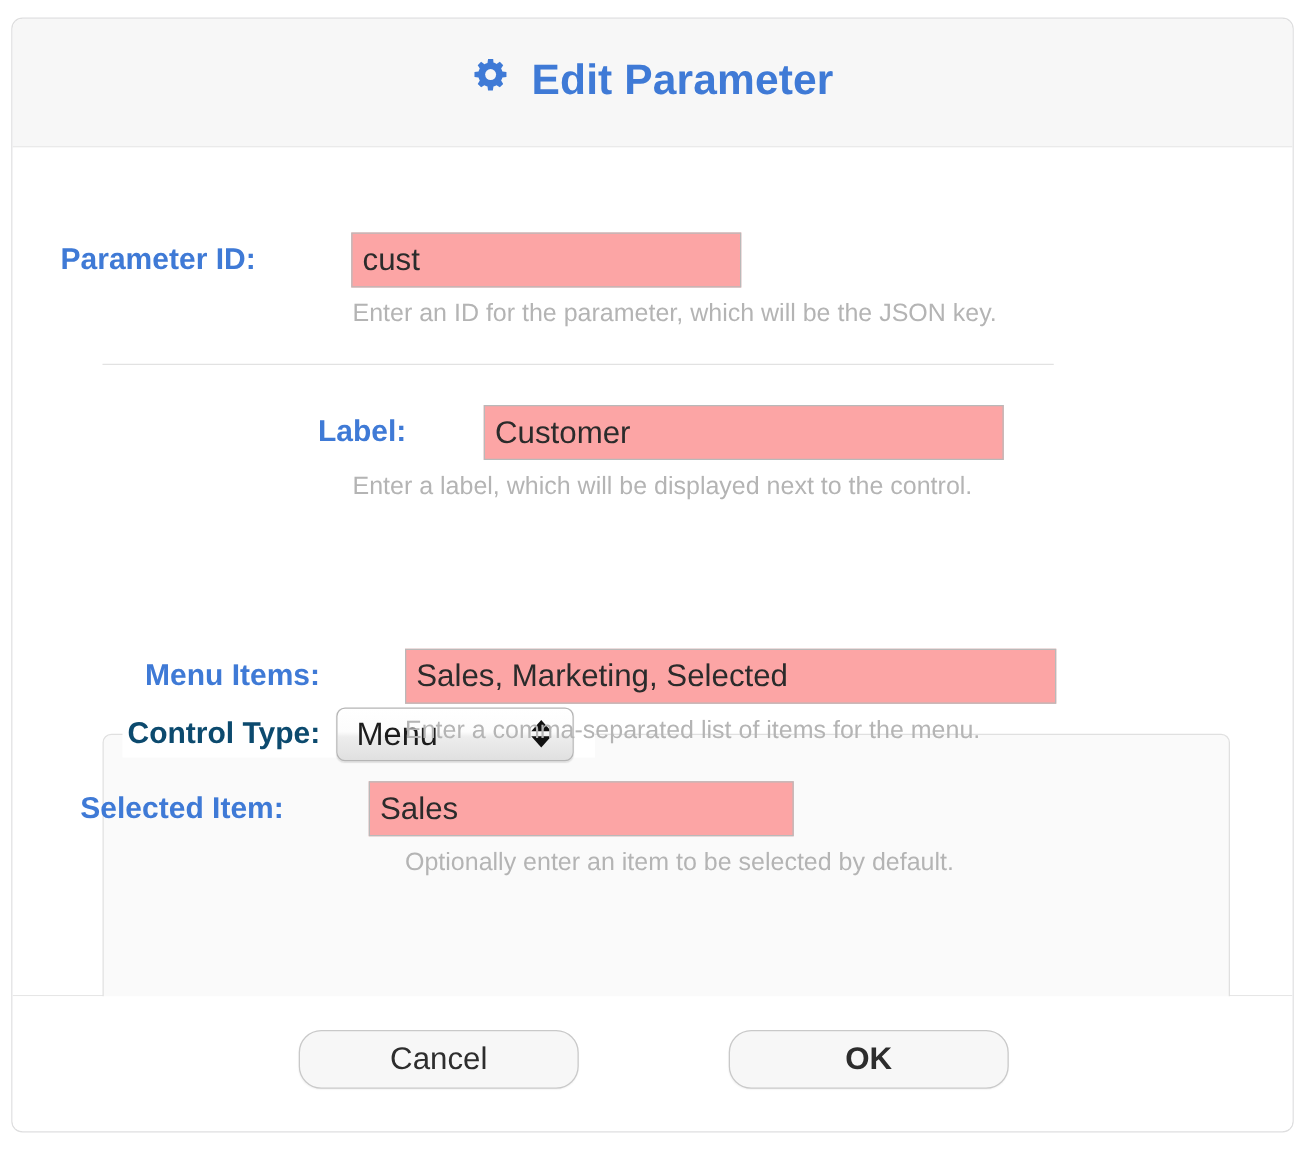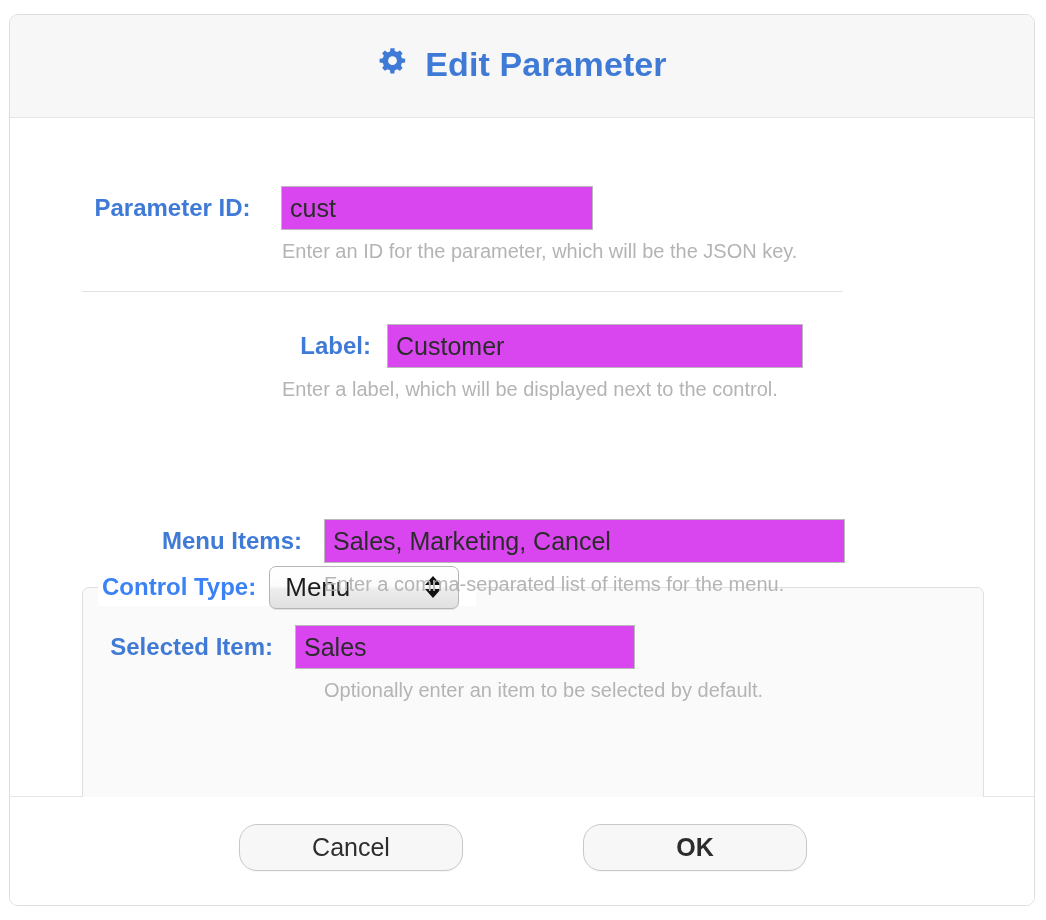--- a/index.html
+++ b/index.html
@@ -70,31 +70,32 @@
     font-weight: bold;
     text-align: right;
     white-space: nowrap;
     line-height: 44px;
   }
 
   .text-input {
     box-sizing: border-box;
     height: 44px;
     border: 1px solid #b9b9b9;
-    background: #d946ef;
+    background: #fca5a5;
     color: #2b2b2b;
     font-family: "Liberation Sans", sans-serif;
     font-size: 25px;
     line-height: 42px;
     padding: 0 8px;
     border-radius: 0;
     outline: none;
     display: block;
     white-space: nowrap;
     overflow: hidden;
+    margin-left: 46px;
   }
 
   .help-text {
     position: absolute;
     color: #b4b4b4;
     font-size: 20px;
     white-space: nowrap;
   }
 
   .divider {
@@ -127,21 +128,21 @@
   }
   .legend-row {
     position: absolute;
     left: 92px;
     top: 447px;
     display: flex;
     align-items: center;
     gap: 13px;
   }
   .legend-label {
-    color: #3b82f6;
+    color: #0c4a6e;
     font-size: 24px;
     font-weight: bold;
     white-space: nowrap;
     line-height: 44px;
   }
 
   
   .popup-select {
     position: relative;
     box-sizing: border-box;
@@ -252,21 +253,21 @@
         <span class="popup-value">Menu</span>
         <span class="popup-arrows">
           <span class="arrow-up"></span>
           <span class="arrow-down"></span>
         </span>
       </div>
     </div>
 
     <div class="field-row" style="left:0; top:401px; width:835px; justify-content:flex-end;">
       <span class="field-label" style="width:185px; margin-right:22px;">Menu Items:</span>
-      <div class="text-input" style="width:521px;">Sales, Marketing, Cancel</div>
+      <div class="text-input" style="width:521px;">Sales, Marketing, Selected</div>
     </div>
     <div class="help-text" style="left:314px; top:455px;">Enter a comma-separated list of items for the menu.</div>
 
     <div class="field-row" style="left:0; top:507px; width:625px; justify-content:flex-end;">
       <span class="field-label" style="width:185px; margin-right:22px;">Selected Item:</span>
       <div class="text-input" style="width:340px;">Sales</div>
     </div>
     <div class="help-text" style="left:314px; top:561px;">Optionally enter an item to be selected by default.</div>
 
   </div>

